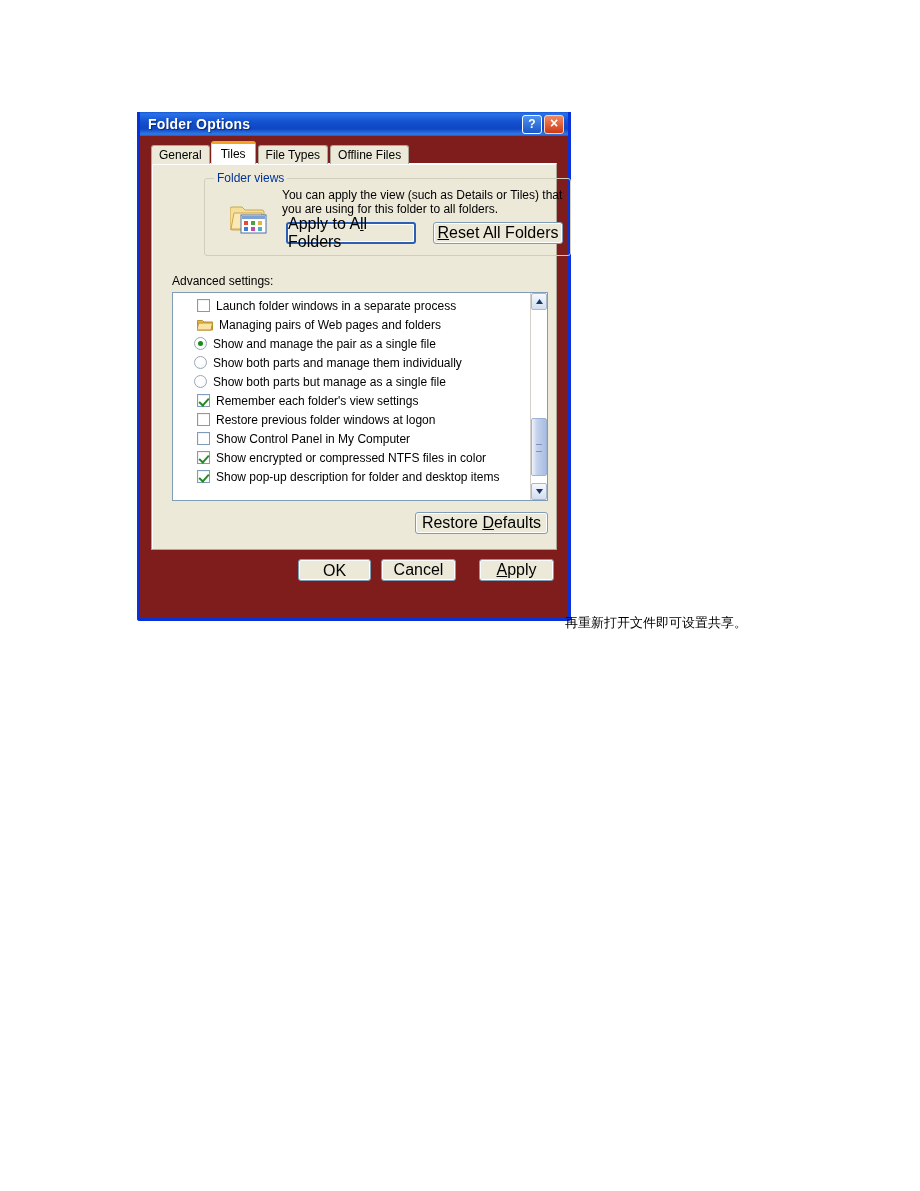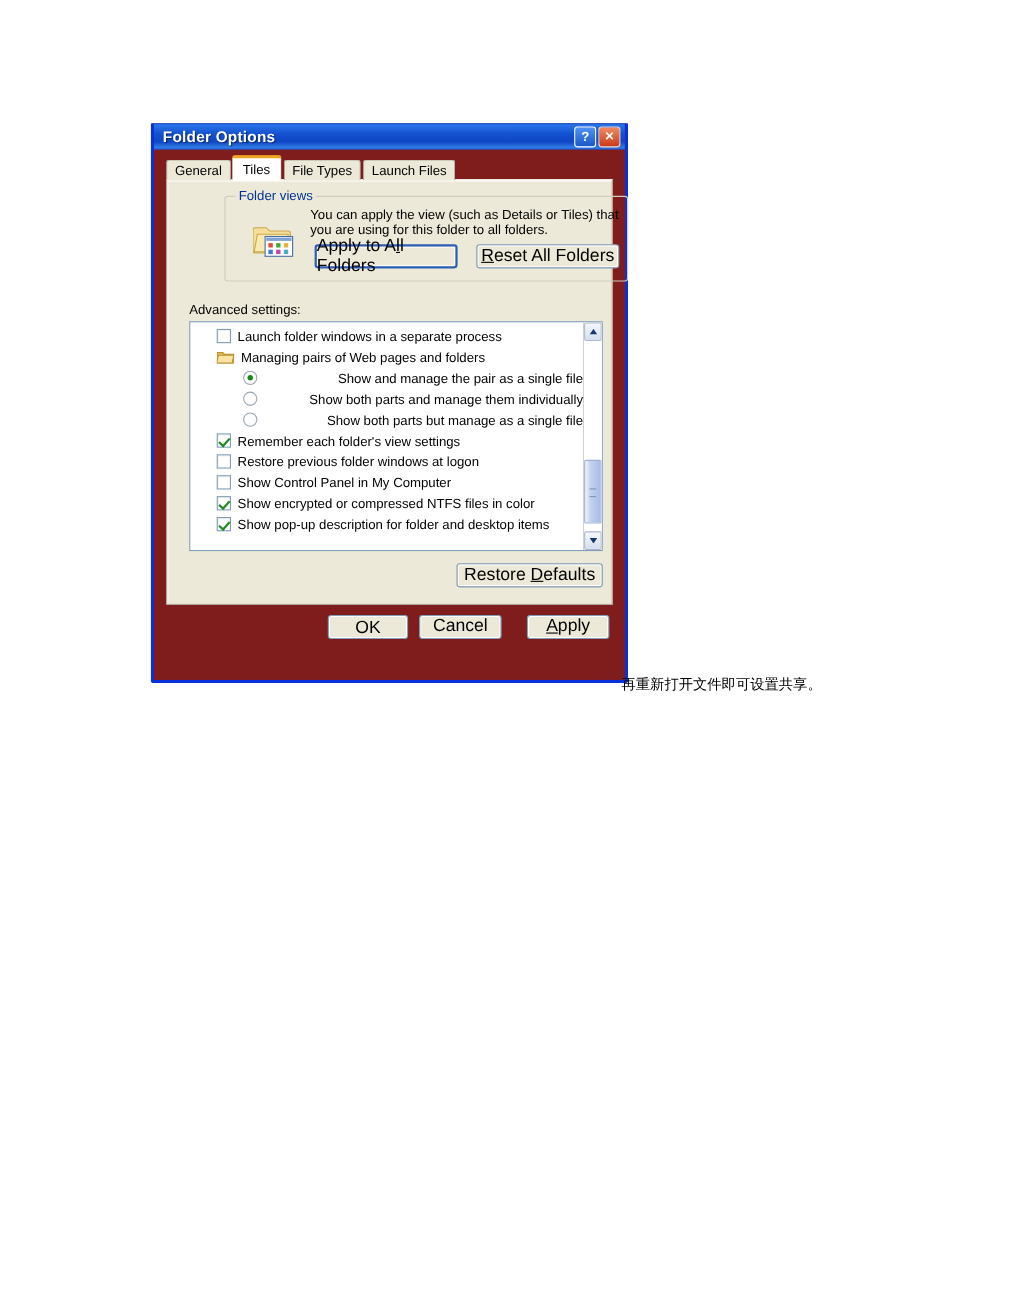--- a/index.html
+++ b/index.html
@@ -200,21 +200,21 @@
     height: 19px;
     display: flex;
     align-items: center;
     font-size: 12px;
     color: #000;
     padding-left: 24px;
     white-space: nowrap;
     cursor: default;
   }
   .row.indent1 { padding-left: 24px; }
-  .row.indent2 { padding-left: 48px; justify-content: space-between; }
+  .row.indent2 { padding-left: 21px; }
   .row .lbl { margin-left: 6px; }
 
   .cb {
     width: 13px; height: 13px;
     border: 1px solid #7f9db9;
     background: #fff;
     box-sizing: border-box;
     display: inline-block;
     position: relative;
     flex: 0 0 auto;
@@ -361,21 +361,21 @@
     <div class="tab">
       <span>General</span>
     </div>
     <div class="tab active">
       <span>Tiles</span>
     </div>
     <div class="tab">
       <span>File Types</span>
     </div>
     <div class="tab">
-      <span>Launch Files</span>
+      <span>Offline Files</span>
     </div>
   </div>
 
   <div class="tabpanel">
 
     <div class="groupbox">
       <span class="groupbox-title">Folder views</span>
 
       <span class="fv-icon">
         <svg width="38" height="34" viewBox="0 0 38 34">

